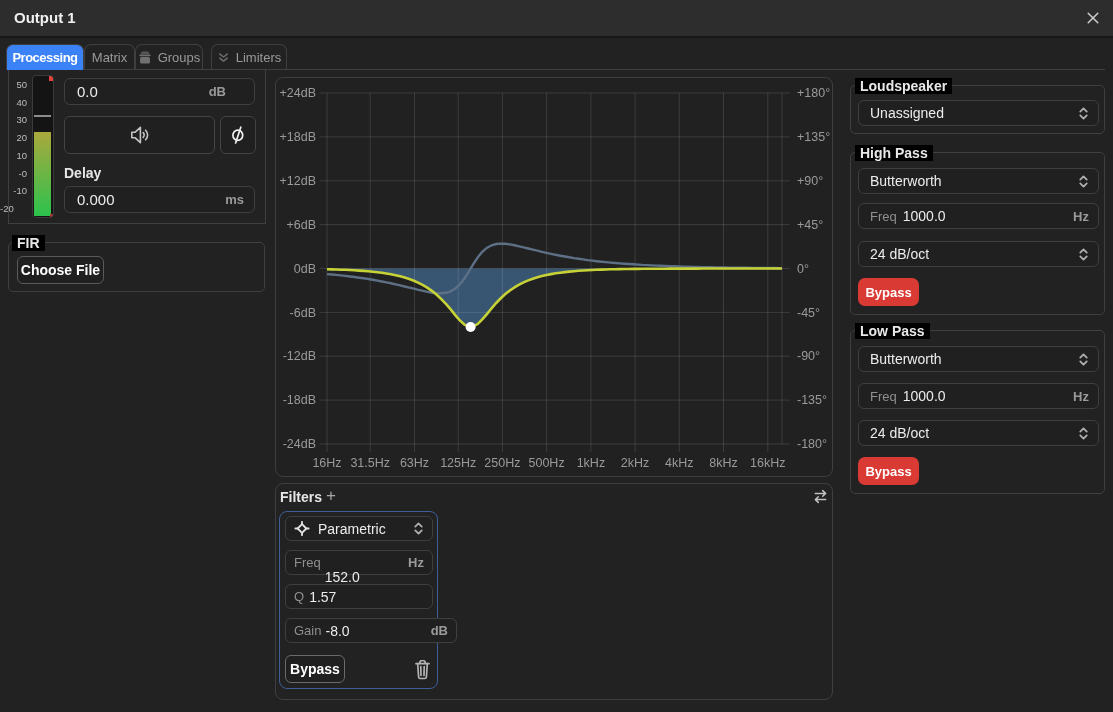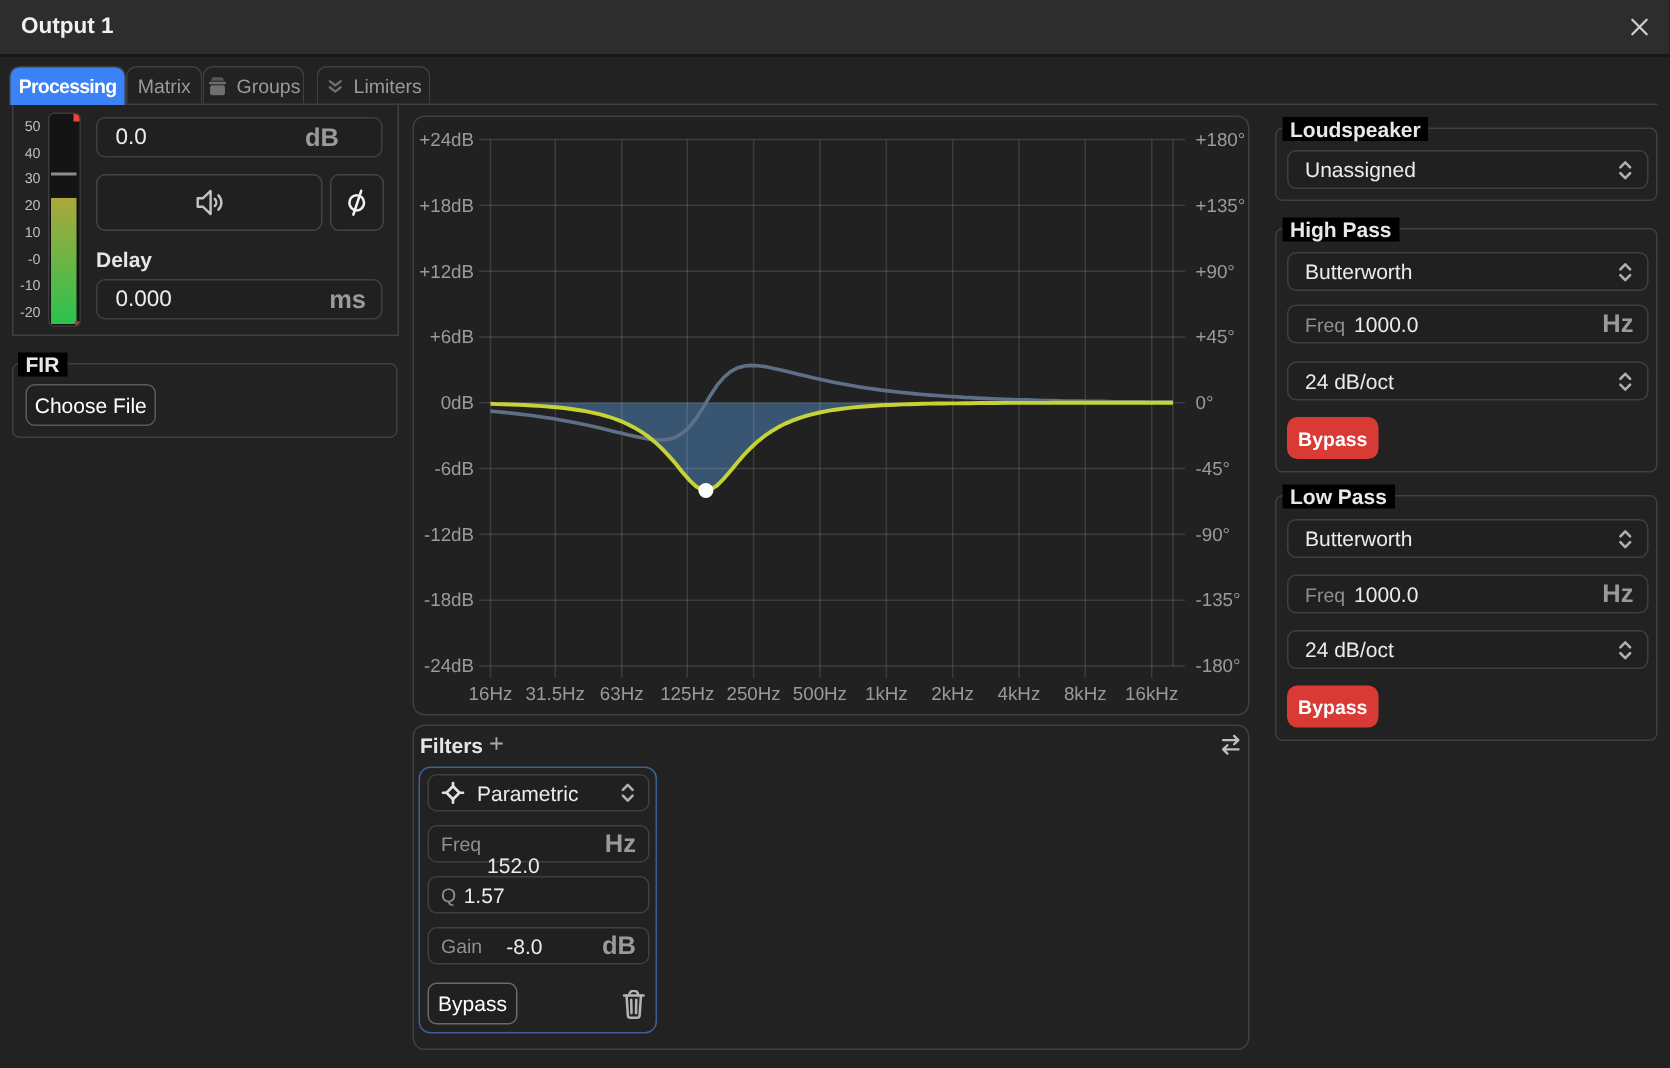--- a/index.html
+++ b/index.html
@@ -4,26 +4,26 @@
 html,body{margin:0;padding:0;}
 body{width:1113px;height:712px;background:#222222;font-family:"Liberation Sans",sans-serif;overflow:hidden;position:relative;color:#e6e6e6;}
 .abs{position:absolute;}
 .titlebar{left:0;top:0;width:1113px;height:36px;background:#2d2d2d;border-bottom:2px solid #171717;}
 .title{left:14px;top:9px;font-size:15px;font-weight:bold;color:#f0f0f0;}
 .tab{position:absolute;top:44px;height:25px;border:1px solid #3f3f3f;border-bottom:none;border-radius:7px 7px 0 0;font-size:13px;color:#9a9a9a;display:flex;align-items:center;justify-content:center;gap:6px;box-sizing:border-box;}
 .tabline{left:8px;top:69px;width:1097px;height:0;border-top:1px solid #3f3f3f;}
 .tab.active{color:#fff;font-weight:bold;background:#3b82f6;z-index:3;height:26px;}
 .panel{border:1px solid #3f3f3f;box-sizing:border-box;}
 .input{background:#202020;border:1px solid #3f3f3f;border-radius:6px;box-sizing:border-box;display:flex;align-items:center;font-size:14px;color:#ececec;}
-.unit{color:#9a9a9a;font-weight:bold;font-size:17px;margin-left:auto;}
+.unit{color:#9a9a9a;font-weight:bold;font-size:13px;margin-left:auto;}
 .flabel{color:#8f8f8f;font-size:13px;}
 .legend{position:absolute;font-size:14px;font-weight:bold;color:#e8e8e8;background:#000000;padding:0 5px;z-index:2;}
 .fset{position:absolute;border:1px solid #3f3f3f;border-radius:5px;box-sizing:border-box;}
 .redbtn{background:#da3a34;border-radius:7px;color:#fff;font-weight:bold;font-size:13px;display:flex;align-items:center;justify-content:center;}
-.btn{background:#202020;border:1px solid #5a5a5a;border-radius:6px;color:#fff;font-weight:normal;font-size:14px;display:flex;align-items:center;justify-content:center;box-sizing:border-box;}
+.btn{background:#202020;border:1px solid #5a5a5a;border-radius:6px;color:#fff;font-weight:bold;font-size:14px;display:flex;align-items:center;justify-content:center;box-sizing:border-box;}
 .carets{margin-left:auto;}
 svg{display:block;}
 </style></head>
 <body>
 <div class="abs titlebar"></div>
 <div class="abs title">Output 1</div>
 <div class="abs" style="left:1086px;top:11px;">
     <svg width="14" height="14" viewBox="0 0 14 14" stroke="#cfcfcf" stroke-width="1.5" stroke-linecap="round">
       <path d="M2.2 2.2 L11.8 11.8 M11.8 2.2 L2.2 11.8"></path>
     </svg>
@@ -48,21 +48,21 @@
 
 <div class="abs panel" style="left:8px;top:69px;width:258px;height:155px;border-top:none;"></div>
 <div class="abs" style="left:0;top:0;">
     <div style="position:absolute;left:0;top:79px;width:27px;text-align:right;font-size:9.5px;color:#bebebe;">50</div>
     <div style="position:absolute;left:0;top:97px;width:27px;text-align:right;font-size:9.5px;color:#bebebe;">40</div>
     <div style="position:absolute;left:0;top:114px;width:27px;text-align:right;font-size:9.5px;color:#bebebe;">30</div>
     <div style="position:absolute;left:0;top:132px;width:27px;text-align:right;font-size:9.5px;color:#bebebe;">20</div>
     <div style="position:absolute;left:0;top:150px;width:27px;text-align:right;font-size:9.5px;color:#bebebe;">10</div>
     <div style="position:absolute;left:0;top:168px;width:27px;text-align:right;font-size:9.5px;color:#bebebe;">-0</div>
     <div style="position:absolute;left:0;top:185px;width:27px;text-align:right;font-size:9.5px;color:#bebebe;">-10</div>
-    <div style="position:absolute;left:0;top:203px;width:27px;text-align:right;font-size:9.5px;color:#bebebe;">-20</div>
+    <div style="position:absolute;left:0;top:203px;width:27px;text-align:left;font-size:9.5px;color:#bebebe;">-20</div>
   </div>
 <div class="abs" style="left:32px;top:75px;width:22px;height:143px;border:1px solid #3a3a3a;border-radius:4px;background:#141414;box-sizing:border-box;">
   <div style="position:absolute;left:1px;bottom:1px;width:17px;height:84px;background:linear-gradient(to top,#2cc24d,#aaa83c);"></div>
   <div style="position:absolute;left:1px;top:39px;width:17px;height:1.5px;background:#8d8d8d;"></div>
   <div style="position:absolute;right:0px;top:0px;width:4.5px;height:4.5px;background:#e8433f;border-radius:0 3px 0 0;"></div>
   <div style="position:absolute;right:0px;bottom:0px;width:3px;height:3px;background:#a83a36;border-radius:0 0 3px 0;"></div>
 </div>
 <div class="abs input" style="left:64px;top:78px;width:191px;height:27px;padding:0 28px 0 12px;font-size:15px;">0.0<span class="unit">dB</span></div>
 <div class="abs btn" style="left:64px;top:116px;width:151px;height:38px;border-color:#444;">
 <svg width="20" height="18" viewBox="0 0 20 18" fill="none" stroke="#c4c4c4" stroke-width="1.6" stroke-linejoin="round">
@@ -173,23 +173,23 @@
 </div>
 <div class="abs input" style="left:285px;top:550px;width:148px;height:25px;padding:0 8px;font-size:14px;">
     <span class="flabel">Freq</span>
     <span style="margin-left:4px;margin-top:28px;">152.0</span>
     <span class="unit">Hz</span>
   </div>
 <div class="abs input" style="left:285px;top:584px;width:148px;height:25px;padding:0 8px;font-size:14px;">
     <span class="flabel">Q</span>
     <span style="margin-left:5px;">1.57</span>
   </div>
-<div class="abs input" style="left:285px;top:618px;width:148px;height:25px;padding:0 8px;font-size:14px;">
+<div class="abs input" style="left:285px;top:618px;width:172px;height:25px;padding:0 8px;font-size:14px;">
     <span class="flabel">Gain</span>
-    <span style="margin-left:16px;">-8.0</span>
+    <span style="margin-left:4px;">-8.0</span>
     <span class="unit">dB</span>
   </div>
 <div class="abs btn" style="left:285px;top:655px;width:60px;height:28px;border-color:#6a6a6a;">Bypass</div>
 <div class="abs" style="left:415px;top:660px;">
     <svg width="15" height="20" viewBox="0 0 15 20" fill="none" stroke="#b4b4b4" stroke-width="1.7" stroke-linecap="round">
       <path d="M4.6 3.4 A 2.9 2.9 0 0 1 10.4 3.4"></path>
       <path d="M1 3.7 H14"></path>
       <path d="M2.7 3.7 L3.6 17 a1.6 1.6 0 0 0 1.6 1.5 h4.6 a1.6 1.6 0 0 0 1.6 -1.5 L12.3 3.7"></path>
       <path d="M5.8 6.6 L6 15.4 M9.2 6.6 L9 15.4"></path>
     </svg>

